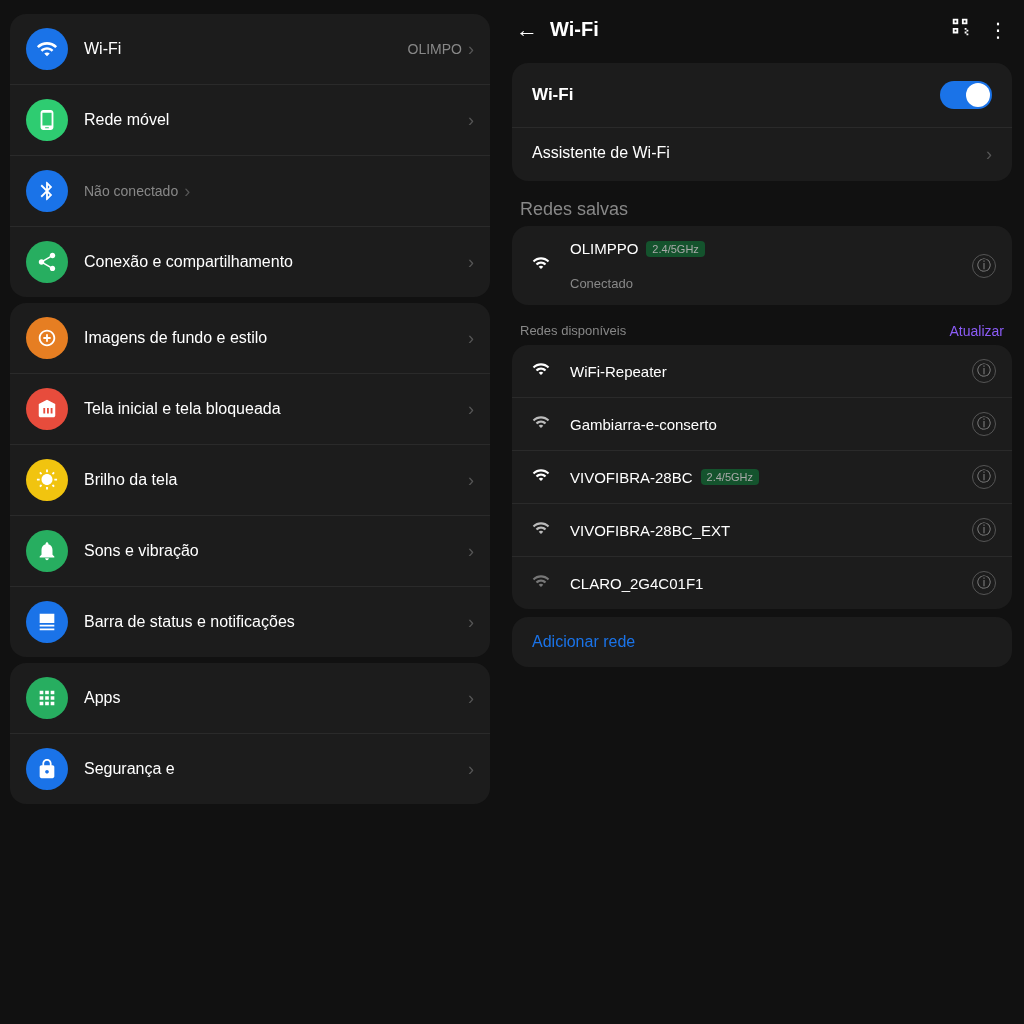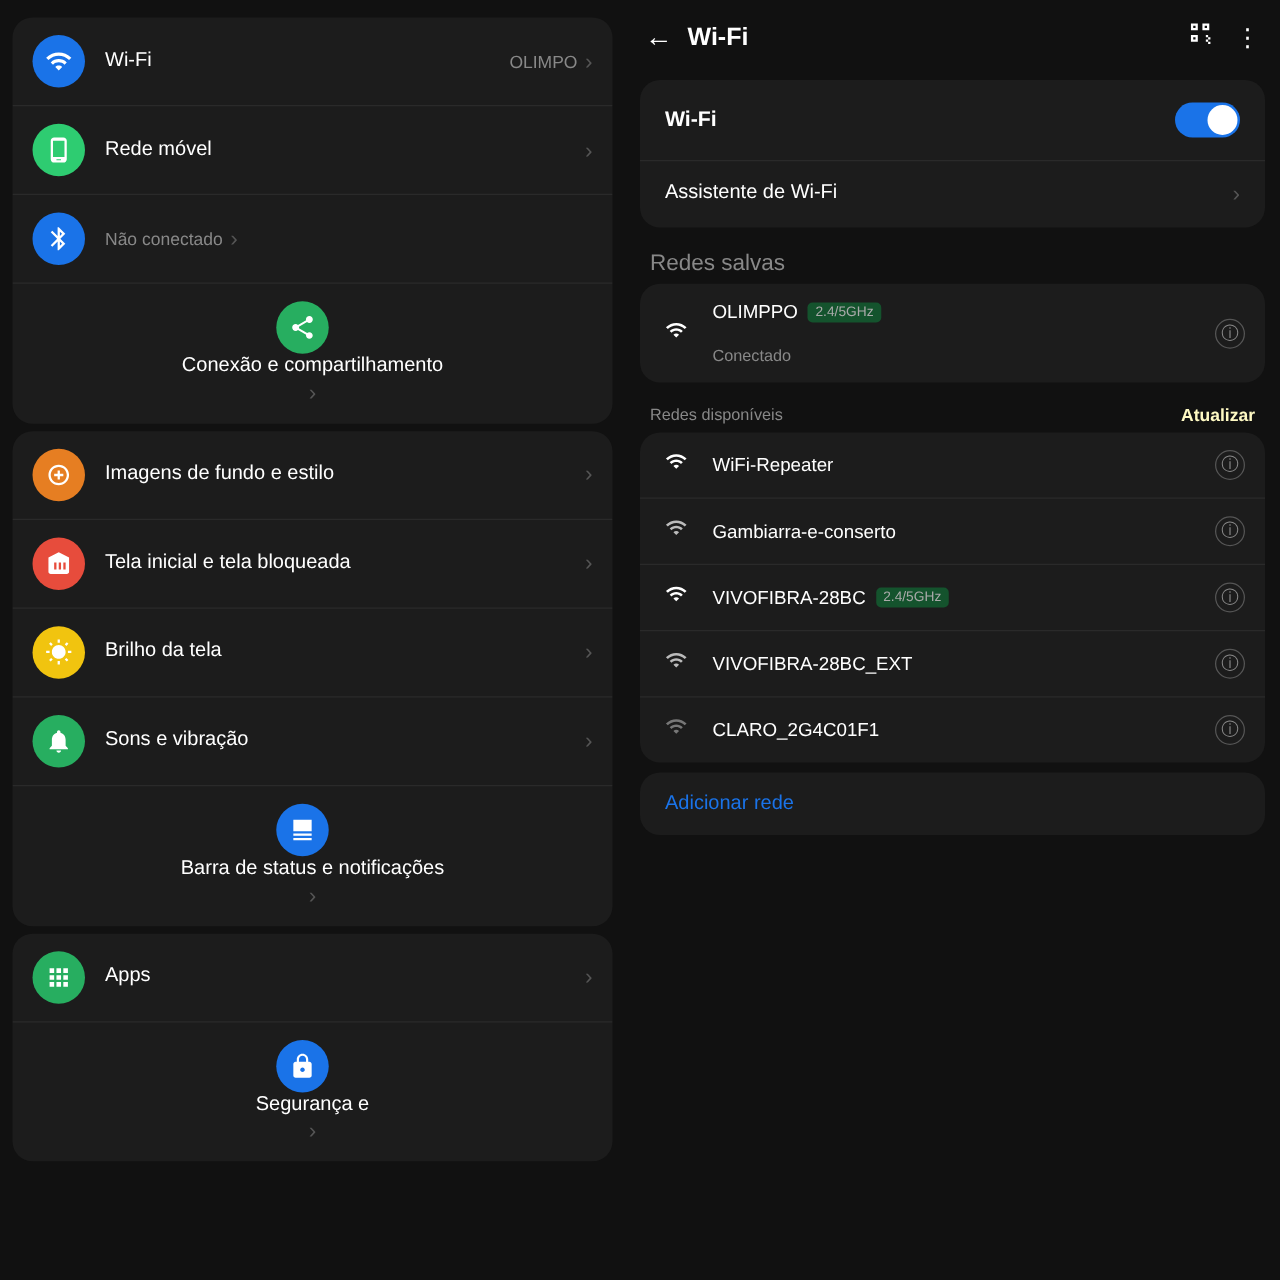--- a/index.html
+++ b/index.html
@@ -28,21 +28,21 @@
       overflow: hidden;
     }
 
     .settings-item {
       display: flex;
       align-items: center;
       padding: 14px 16px;
       border-bottom: 1px solid #2a2a2a;
       cursor: pointer;
     }
-    .settings-item:last-child { border-bottom: none; flex-direction: column; }
+    .settings-item:last-child { border-bottom: none; }
 
     .settings-icon {
       width: 42px;
       height: 42px;
       border-radius: 50%;
       display: flex;
       align-items: center;
       justify-content: center;
       margin-right: 16px;
       flex-shrink: 0;
@@ -246,23 +246,23 @@
       display: flex;
       align-items: flex-start;
       padding: 10px 8px 6px;
     }
     .available-label {
       color: #888;
       font-size: 13px;
       flex: 1;
     }
     .refresh-btn {
-      color: #fef9c3;
+      color: #8b5cf6;
       font-size: 14px;
-      font-weight: 700;
+      font-weight: 400;
       cursor: pointer;
     }
 
     .add-network-row {
       padding: 16px 20px;
       cursor: pointer;
     }
     .add-network-label {
       color: #1a73e8;
       font-size: 16px;

